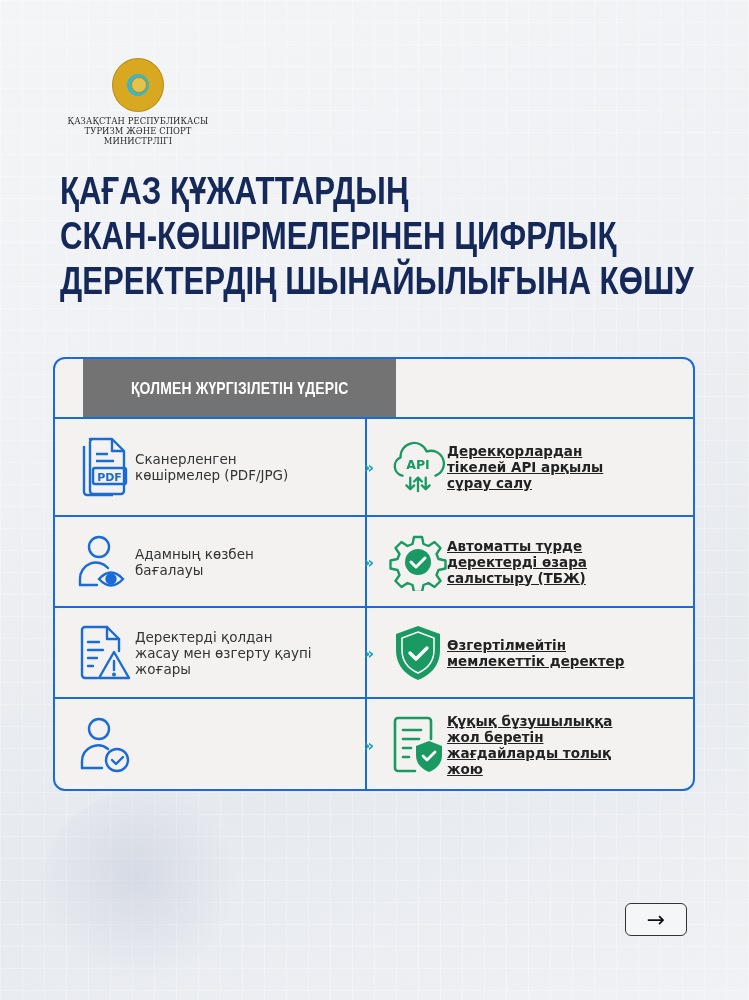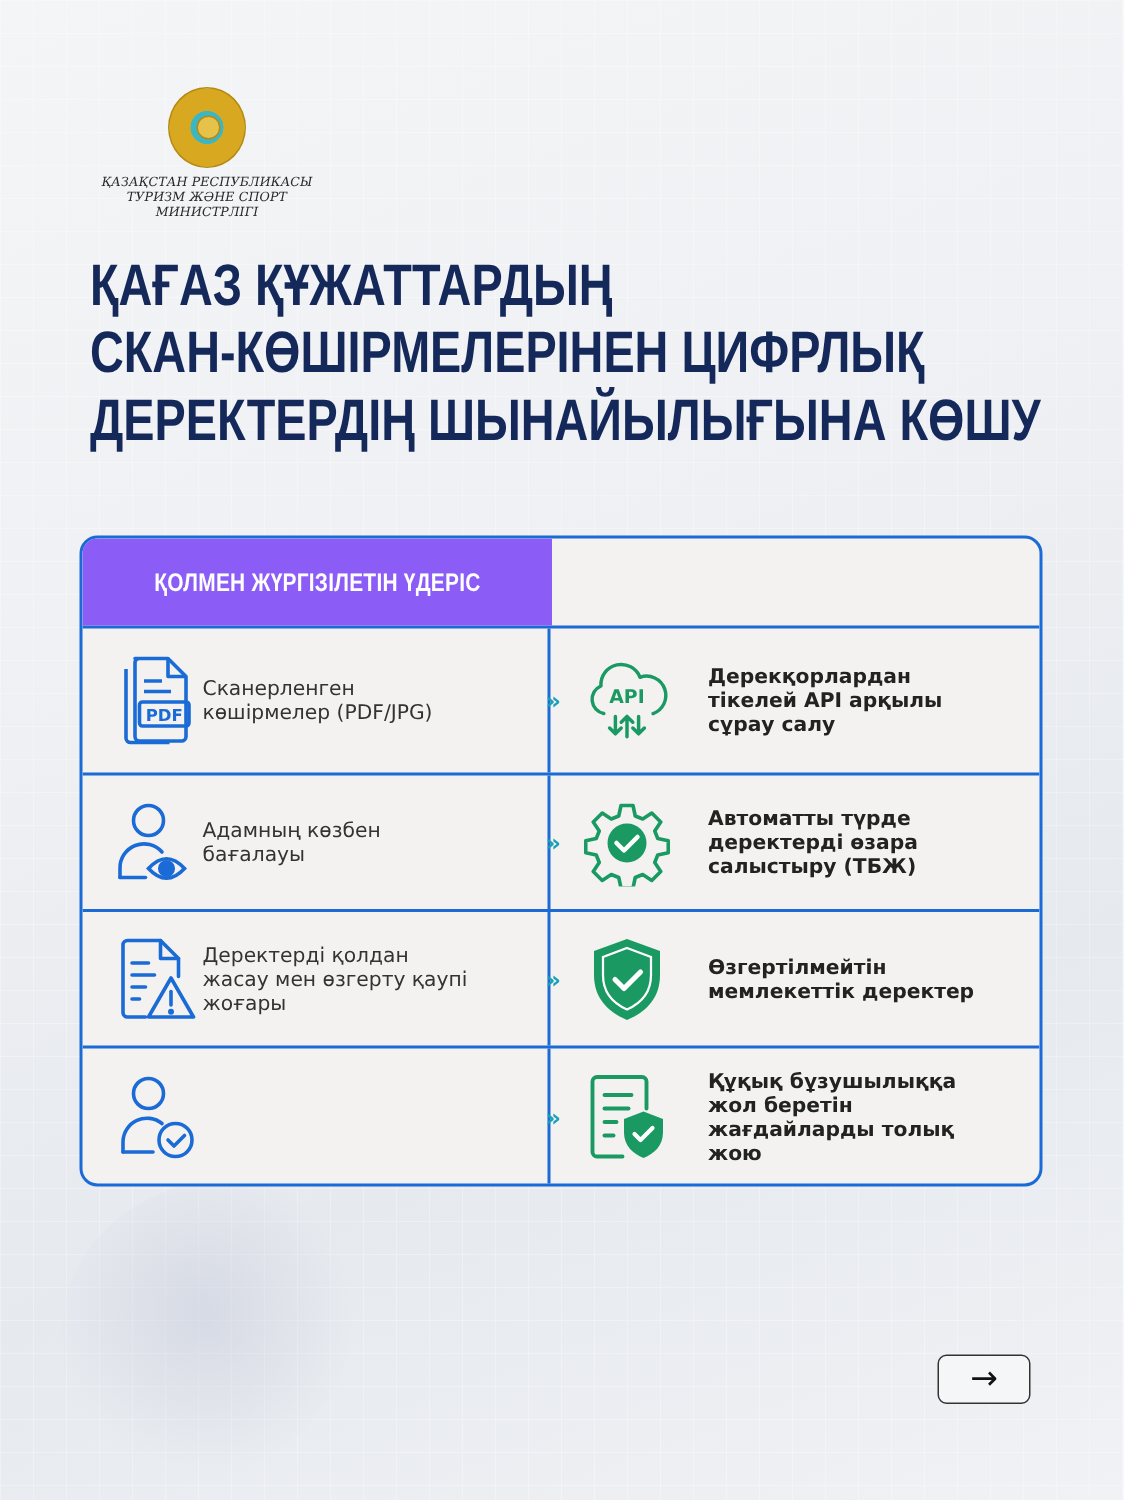--- a/index.html
+++ b/index.html
@@ -15,21 +15,21 @@
       linear-gradient(90deg, rgba(255,255,255,0.55) 1px, transparent 1px);
     background-size: 22px 22px;
     opacity:0.5;
   }
   .blob {
     position:absolute; left:40px; top:790px; width:200px; height:190px;
     border-radius:50% 40% 55% 45%;
     background: radial-gradient(ellipse at 50% 45%, rgba(200,205,220,0.55), rgba(230,232,238,0.1) 70%);
     transform: rotate(-25deg);
   }
-  .logo { position:absolute; left:58px; top:58px; width:160px; text-align:center;font-style:italic; }
+  .logo { position:absolute; left:58px; top:58px; width:160px; text-align:center; }
   .emblem {
     width:50px; height:52px; margin:0 auto 4px auto; border-radius:50%;
     background: radial-gradient(circle at 50% 50%, #3bb7c4 0 30%, #d8a820 31% 100%);
     border:1px solid #b58a12; position:relative;
   }
   .emblem::after {
     content:""; position:absolute; left:18px; top:18px; width:14px; height:14px; border-radius:50%;
     background:#e7c24a; border:1px solid #b58a12;
   }
   .logo .l1, .logo .l2 {
@@ -47,31 +47,31 @@
     border:2px solid #1a6bd6; border-radius:12px; overflow:hidden; background:#f3f2f1;
     box-sizing:border-box;
   }
   .thead { display:flex; height:58px; }
   .th {
     display:flex; align-items:center; justify-content:center; text-align:center;
     color:#fff; font-family:"Liberation Sans", sans-serif; font-weight:bold;
     font-size:17px; line-height:19px; letter-spacing:0.2px;
   }
   .th span { display:inline-block; transform:scaleX(0.82); }
-  .th.left { width:313px; background:#8b5cf6; }
+  .th.left { width:313px; background:#737373;margin-left:28px; }
   .th.right { flex:1; background:#1a9a62; }
   .row { display:flex; height:89px; border-top:2px solid #1a6bd6; }
   .row:nth-child(2) { height:96px; }
   .row:last-child { height:91px; }
   .cell { display:flex; align-items:center; position:relative; }
   .cell.left { width:312px; border-right:2px solid #1a6bd6; padding-left:22px; box-sizing:border-box; }
   .cell.right { flex:1; padding-left:22px; box-sizing:border-box; }
   .icon { width:58px; height:62px; flex:0 0 58px; display:flex; align-items:center; justify-content:center; }
   .txt-l { font-size:13.5px; line-height:16px; color:#333; }
-  .txt-r { margin-left:25px; font-size:13.5px; line-height:16px; color:#222; font-weight:bold; }
+  .txt-r { font-size:13.5px; line-height:16px; color:#222; font-weight:bold;text-decoration:underline; }
   .chev {
     position:absolute; right:-9px; top:50%; transform:translateY(-50%);
     color:#19a0b8; font-size:16px; font-weight:bold; z-index:2; background:transparent;
   }
   .next-btn {
     position:absolute; left:625px; top:903px; width:62px; height:33px;
     border:1.5px solid #333; border-radius:6px; box-sizing:border-box;
     display:flex; align-items:center; justify-content:center; background:#f5f6f8;
     font-size:22px; color:#111; line-height:1;
   }

